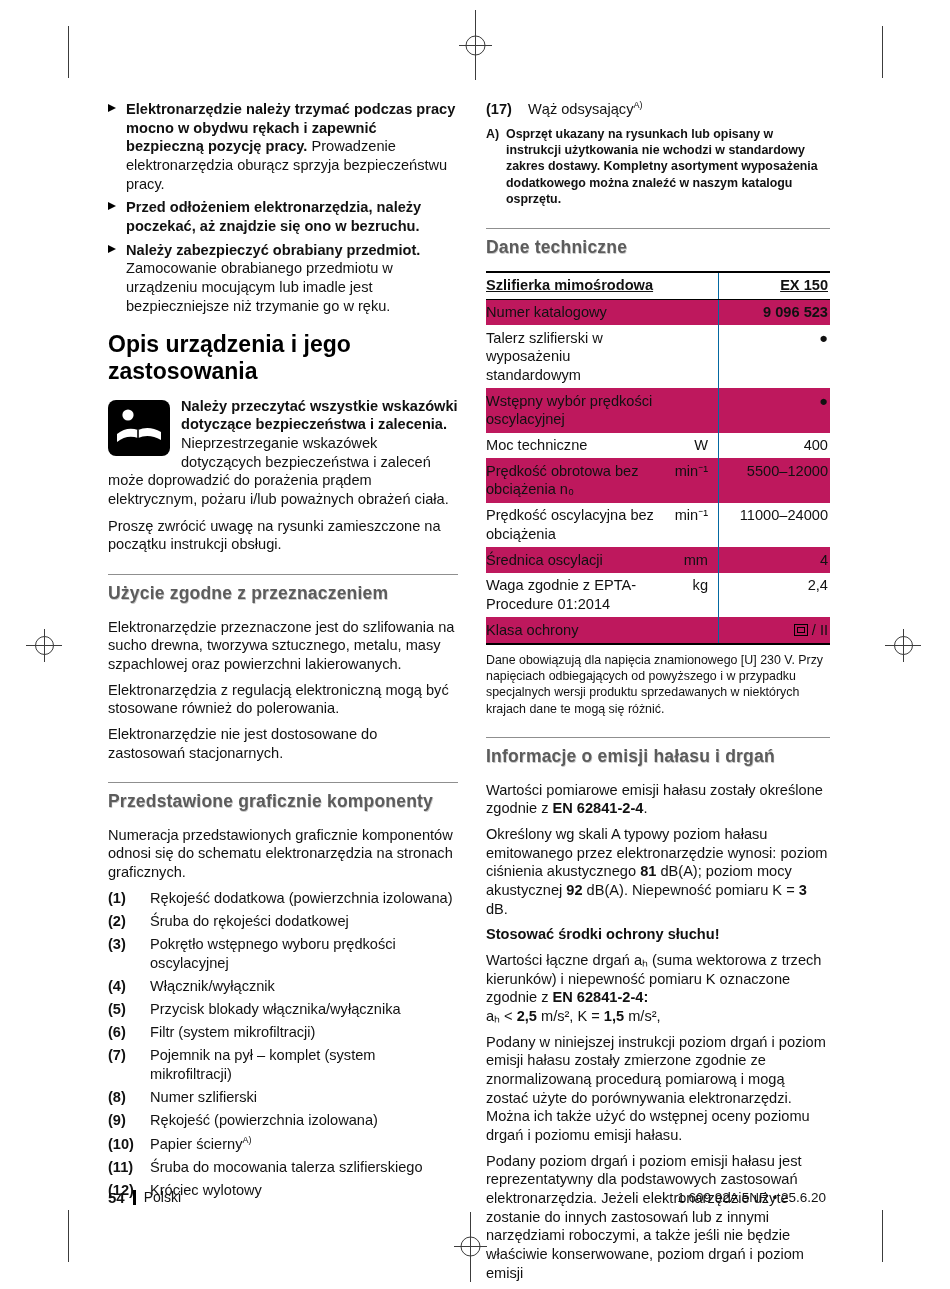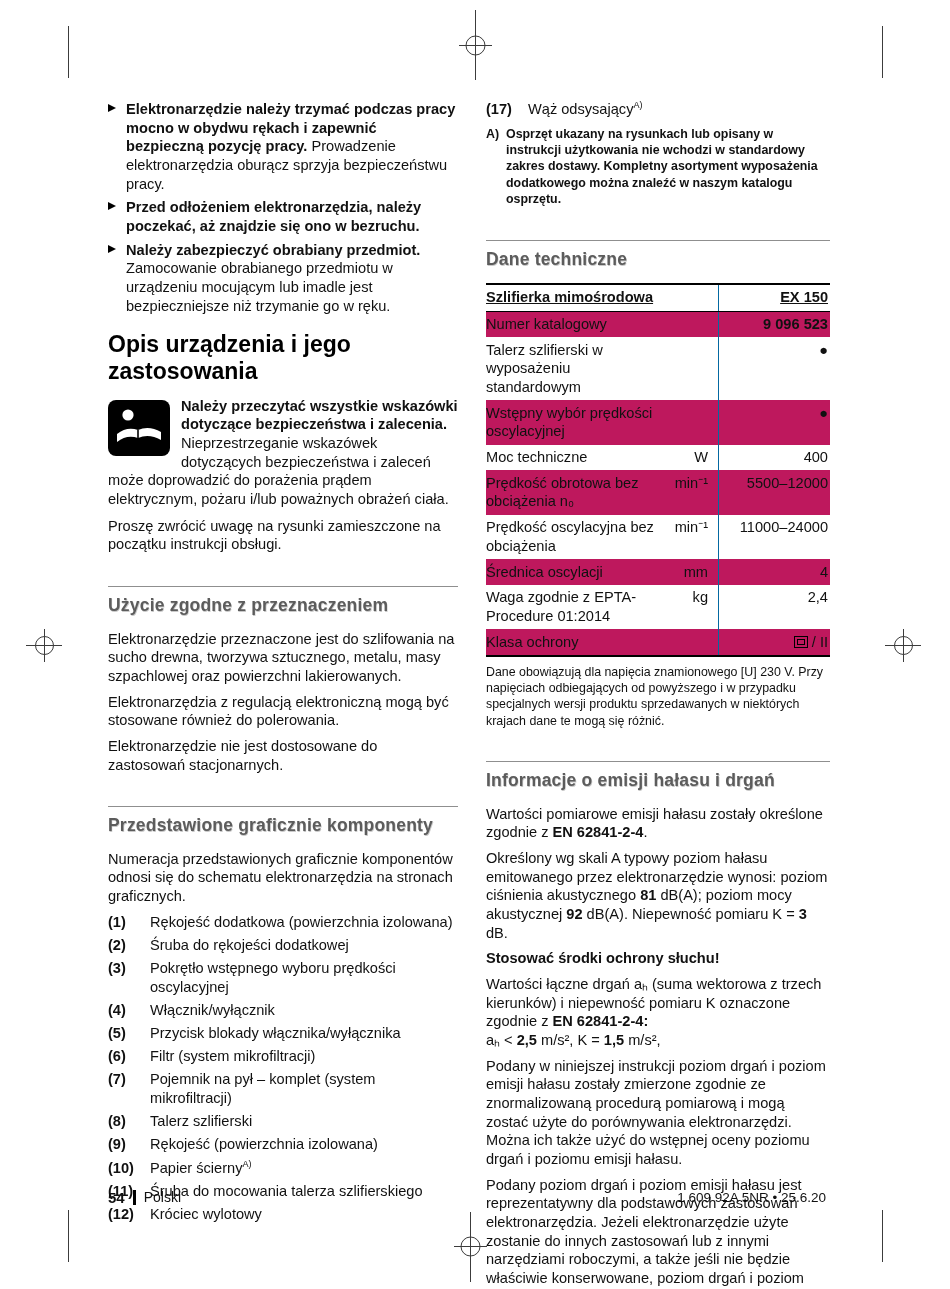--- a/index.html
+++ b/index.html
@@ -26,21 +26,21 @@
   .h1 { font-size:23px; line-height:1.16; font-weight:bold; color:#000; margin:16px 0 12px 0; }
 
   
   .warn { margin-bottom:8px; overflow:visible; }
   .warn .icn { float:left; width:62px; height:56px; margin:3px 11px 3px 0; }
 
   .para { margin-bottom:7px; }
 
   
   .sec {
-    margin-top:32px; margin-bottom:13px;
+    margin-top:20px; margin-bottom:13px;
     border-top:1px solid #8f8f8f; padding-top:7px;
     font-size:17.5px; font-weight:bold; color:#5c5c5c;
     text-shadow:0.6px 0.6px 0 #c9c9c9; letter-spacing:0.2px;
   }
 
   
   .comp { display:flex; margin-bottom:4.5px; }
   .comp .num { width:42px; flex:none; font-weight:bold; }
   .comp .lbl { flex:1; }
 
@@ -171,21 +171,21 @@
     <div class="comp">
       <span class="num">(6)</span>
       <span class="lbl">Filtr (system mikrofiltracji)</span>
     </div>
     <div class="comp">
       <span class="num">(7)</span>
       <span class="lbl">Pojemnik na pył – komplet (system mikrofiltracji)</span>
     </div>
     <div class="comp">
       <span class="num">(8)</span>
-      <span class="lbl">Talerz szlifierski</span>
+      <span class="lbl">Numer szlifierski</span>
     </div>
     <div class="comp">
       <span class="num">(9)</span>
       <span class="lbl">Rękojeść (powierzchnia izolowana)</span>
     </div>
     <div class="comp">
       <span class="num">(10)</span>
       <span class="lbl"><span>Papier ścierny</span><sup class="sup">A)</sup></span>
     </div>
     <div class="comp">

